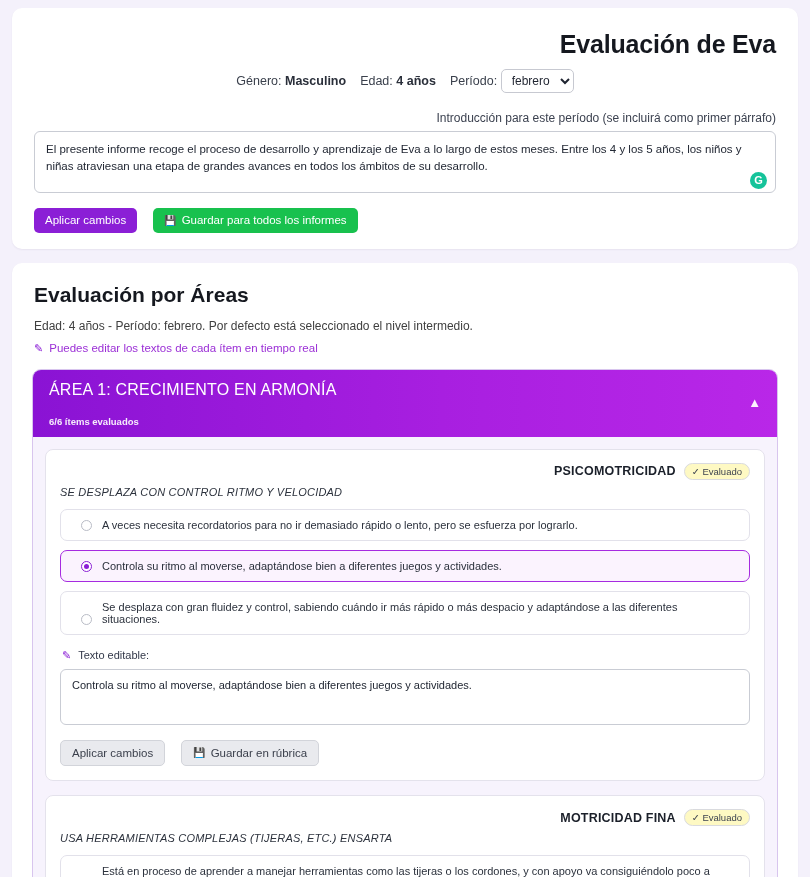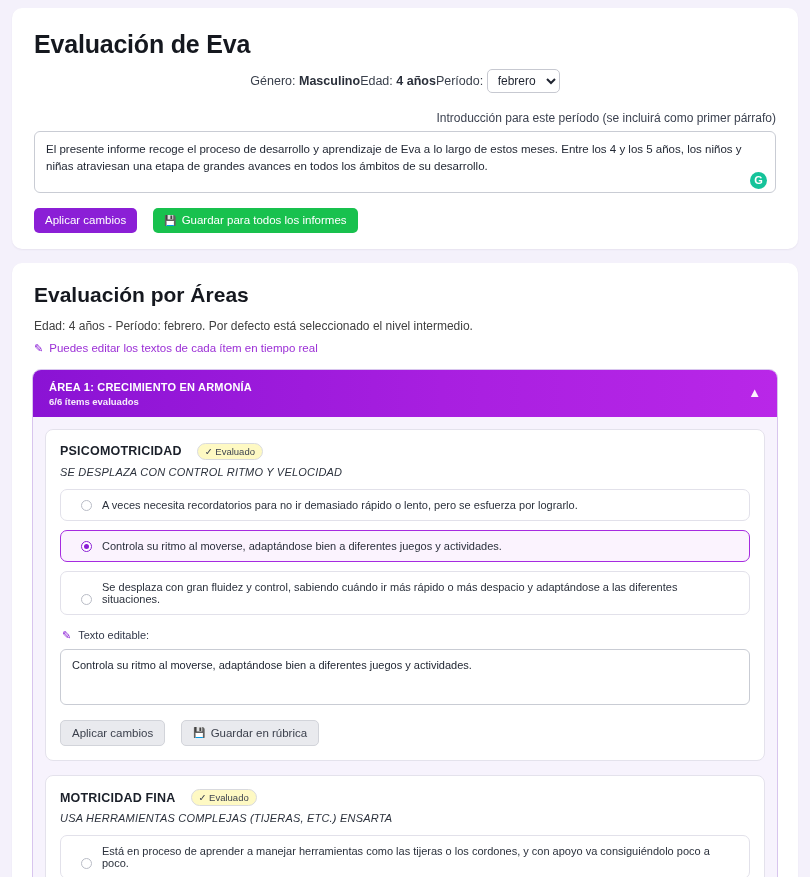--- a/index.html
+++ b/index.html
@@ -16,32 +16,32 @@
 
   
   .top-card {
     background: #ffffff;
     margin: 8px 12px 0 12px;
     border-radius: 10px;
     padding: 16px 22px 16px 22px;
     box-shadow: 0 1px 2px rgba(30,20,60,0.06);
   }
   .eval-title {
-    text-align: left;
+    text-align: right;
     font-size: 25px;
     font-weight: bold;
     letter-spacing: -0.2px;
     margin: 6px 0 10px 0;
     color: #15181f;
   }
   .meta-row {
     display: flex;
     justify-content: center;
     align-items: center;
-    gap: 0;
+    gap: 14px;
     font-size: 12.5px;
     color: #2a2f3a;
     margin-bottom: 18px;
   }
   .meta-row .label { color: #3a404c; }
   .meta-row b { font-weight: bold; }
   .period-select {
     font-family: Liberation Sans, sans-serif;
     font-size: 12px;
     padding: 3px 6px;
@@ -136,49 +136,50 @@
   }
   .area-header {
     background: linear-gradient(90deg, #8a13d4 0%, #a81fe0 55%, #b927e8 100%);
     color: #fff;
     padding: 11px 16px 10px 16px;
     display: flex;
     align-items: center;
     justify-content: space-between;
   }
   .area-header .h-title {
-    font-size: 11px;
-    font-weight: bold;
+    font-size: 16px;
+    font-weight: normal;
     letter-spacing: 0.2px;
   }
   .area-header .h-sub {
     font-size: 9.5px;
     font-weight: bold;
     opacity: 0.92;
-    margin-top: 3px;
+    margin-top: 17px;
   }
   .chev {
     font-size: 13px;
     opacity: 0.95;
     transform: translateY(-1px);
   }
 
   .area-body { padding: 12px; background: #f7f3fd; }
 
   .item-card {
     background: #fff;
     border: 1px solid #e4e2ec;
     border-radius: 8px;
     padding: 13px 14px 14px 14px;
     margin-bottom: 14px;
   }
   .item-head {
     display: flex;
     align-items: center;
-    gap: 15px;
+    gap: 8px;
+    justify-content: flex-end;
   }
   .item-name {
     font-size: 12.5px;
     font-weight: bold;
     color: #1b202a;
     letter-spacing: 0.2px;
   }
   .chip {
     font-size: 9.5px;
     color: #3e4450;

